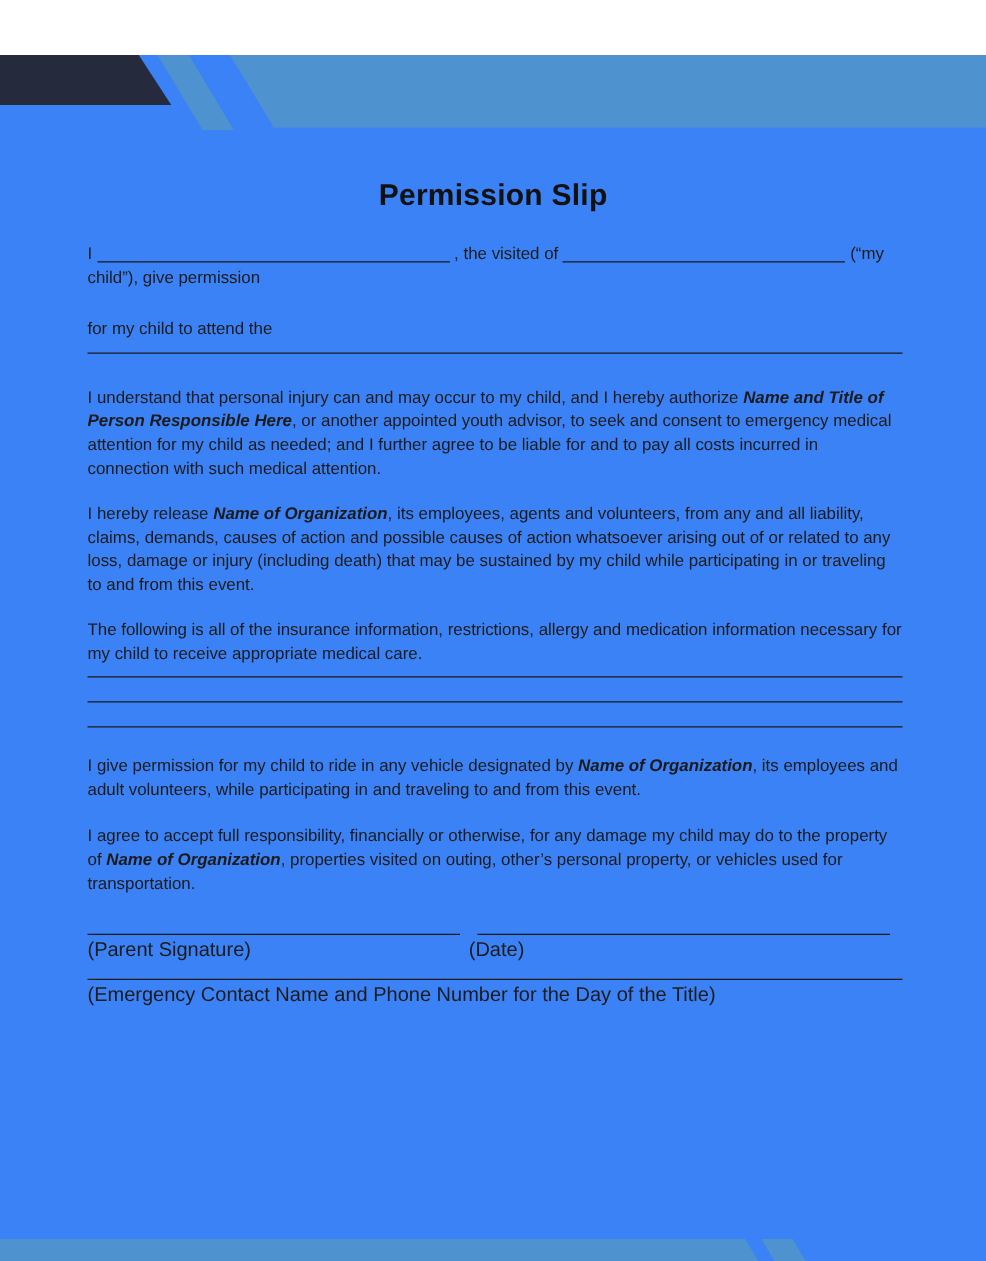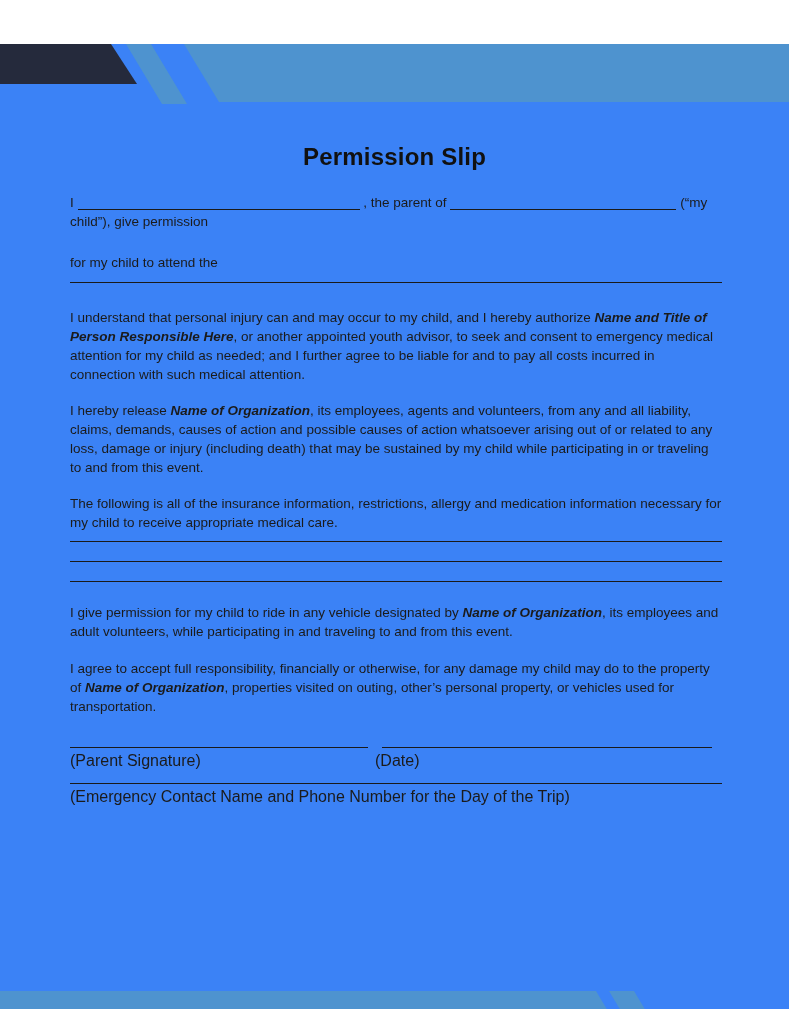--- a/index.html
+++ b/index.html
@@ -68,21 +68,21 @@
     <polygon points="0,0 111,0 137,40 0,40" fill="#252A3C"></polygon>
   </svg>
 
   <h1 class="title">Permission Slip</h1>
 
   <div class="doc">
 
     <p class="p-intro">
       <span>I</span>
       <span class="blank blank-parent"></span>
-      <span>, the parent of</span>
+      <span>, the visited of</span>
       <span class="blank blank-child"></span>
       <span>(“my</span><br>
       <span>child”), give permission</span>
     </p>
 
     <p class="p-attend">for my child to attend the</p>
     <div class="rule rule-event"></div>
 
     <p class="p-authorize">
       <span>I understand that personal injury can and may occur to my child, and I hereby authorize </span><span class="bi">Name and Title of Person Responsible Here</span><span>, or another appointed youth advisor, to seek and consent to emergency medical attention for my child as needed; and I further agree to be liable for and to pay all costs incurred in connection with such medical attention.</span>
@@ -110,21 +110,21 @@
     <div class="sig-row">
       <div class="sig-col sig-col1">
         <div class="sig-label">(Parent Signature)</div>
       </div>
       <div class="sig-col sig-col2">
         <div class="sig-label date-label">(Date)</div>
       </div>
     </div>
 
     <div class="emergency">
-      <div class="sig-label">(Emergency Contact Name and Phone Number for the Day of the Trip)</div>
+      <div class="sig-label">(Emergency Contact Name and Phone Number for the Day of the Title)</div>
     </div>
 
   </div>
 
   <svg class="deco-bottom" width="789" height="62" viewBox="0 0 789 62" xmlns="http://www.w3.org/2000/svg">
     <polygon points="0,0 596,0 633,62 0,62" fill="#4E93CF"></polygon>
     <polygon points="609,0 634,0 671,62 646,62" fill="#4E93CF"></polygon>
     <polygon points="672,20 789,20 789,62 697,62" fill="#252A3C"></polygon>
   </svg>
 

